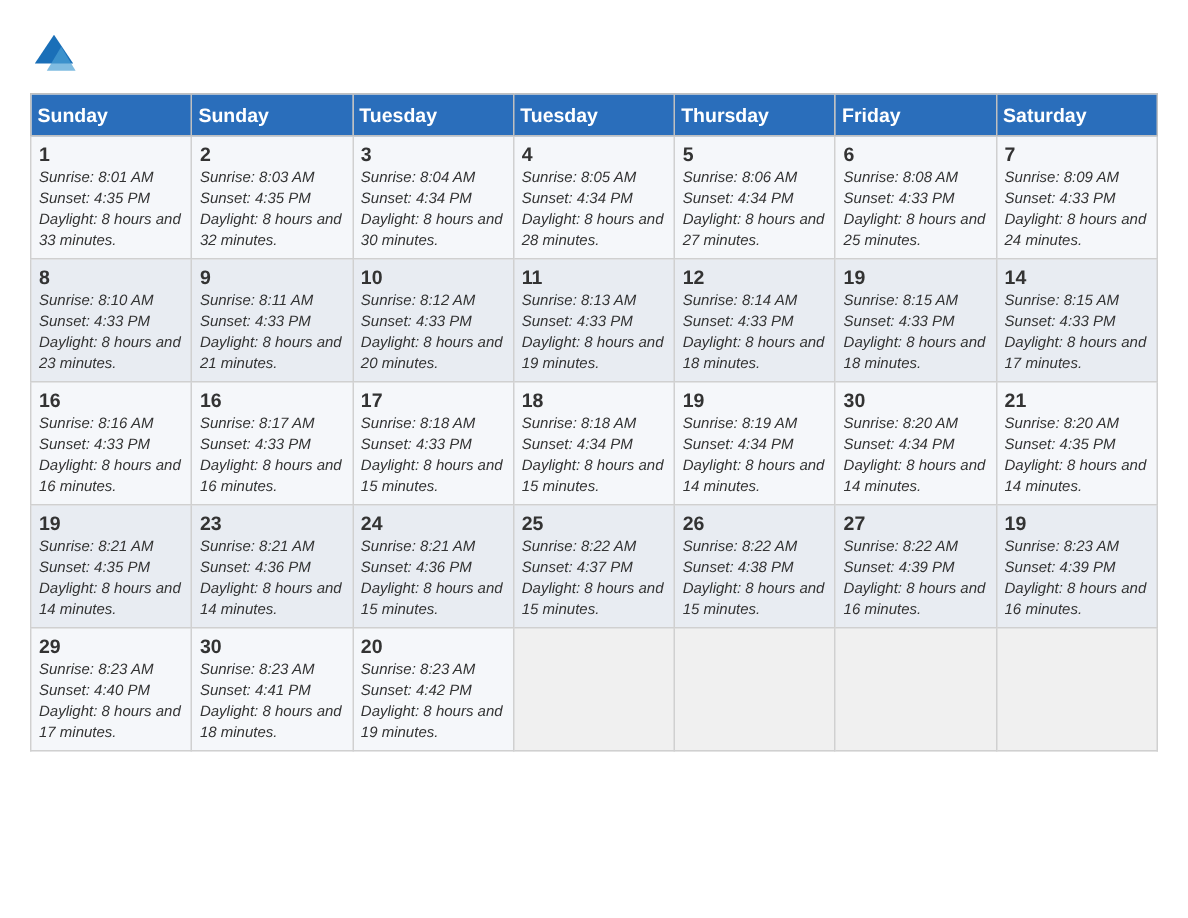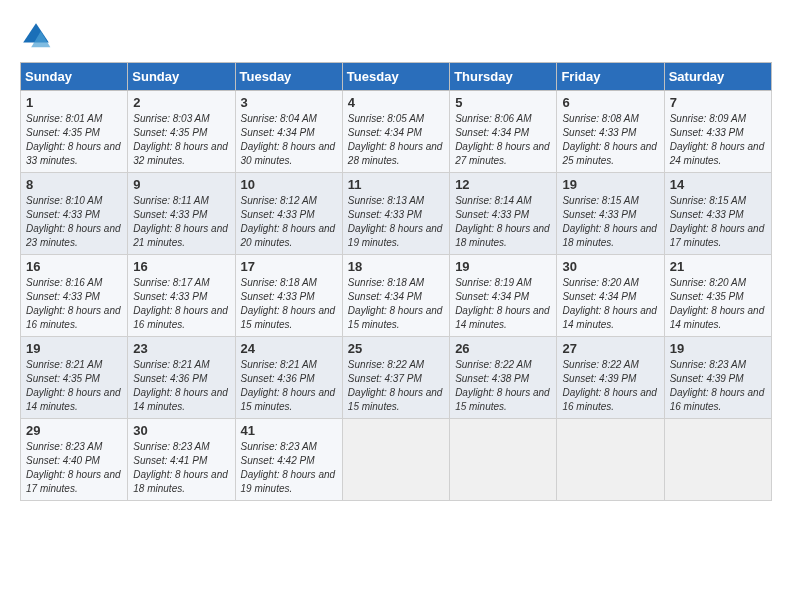--- a/index.html
+++ b/index.html
@@ -247,21 +247,21 @@
       <tr>
         <td>
           <span class="day-num">29</span>
           <span class="day-detail">Sunrise: 8:23 AM<br>Sunset: 4:40 PM<br>Daylight: 8 hours and 17 minutes.</span>
         </td>
         <td>
           <span class="day-num">30</span>
           <span class="day-detail">Sunrise: 8:23 AM<br>Sunset: 4:41 PM<br>Daylight: 8 hours and 18 minutes.</span>
         </td>
         <td>
-          <span class="day-num">41</span>
+          <span class="day-num">20</span>
           <span class="day-detail">Sunrise: 8:23 AM<br>Sunset: 4:42 PM<br>Daylight: 8 hours and 19 minutes.</span>
         </td>
         <td class="empty-cell"></td>
         <td class="empty-cell"></td>
         <td class="empty-cell"></td>
         <td class="empty-cell"></td>
       </tr>
     </tbody>
 </table>
 

